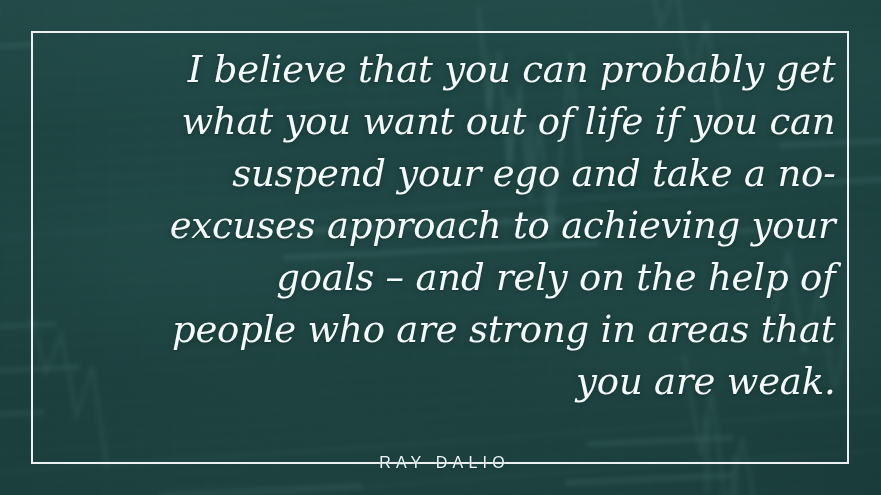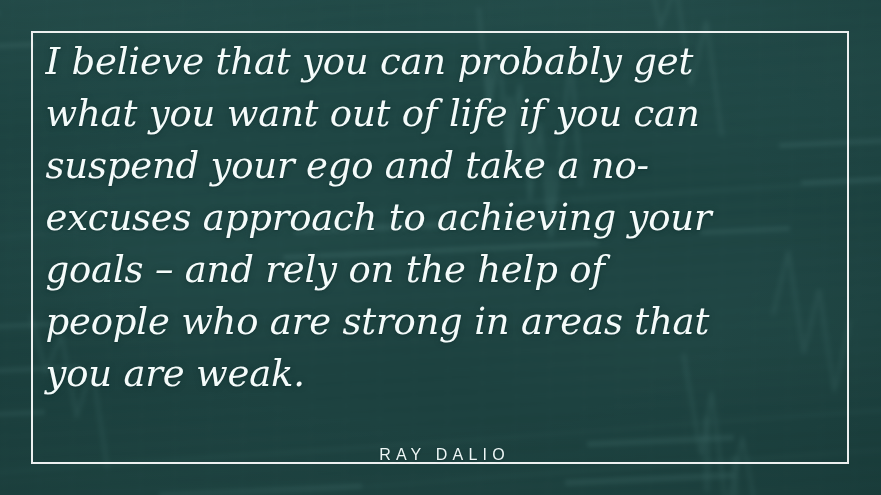--- a/index.html
+++ b/index.html
@@ -113,22 +113,22 @@
     position: absolute;
     inset: 31px;
     display: flex;
     flex-direction: column;
     align-items: center;
     justify-content: flex-start;
   }
 
   #quote {
     width: 790px;
-    margin-top: 5px;
-    text-align: left;
+    margin-top: 13px;
+    text-align: right;
     font-family: "DejaVu Serif", "Liberation Serif", serif;
     font-style: italic;
     font-weight: 400;
     font-size: 37px;
     line-height: 52px;
     color: #f4fbfa;
     text-shadow:
        0 1px 2px rgba(16,48,47,0.55),
        0 0 6px rgba(16,48,47,0.35);
     letter-spacing: -0.2px;

